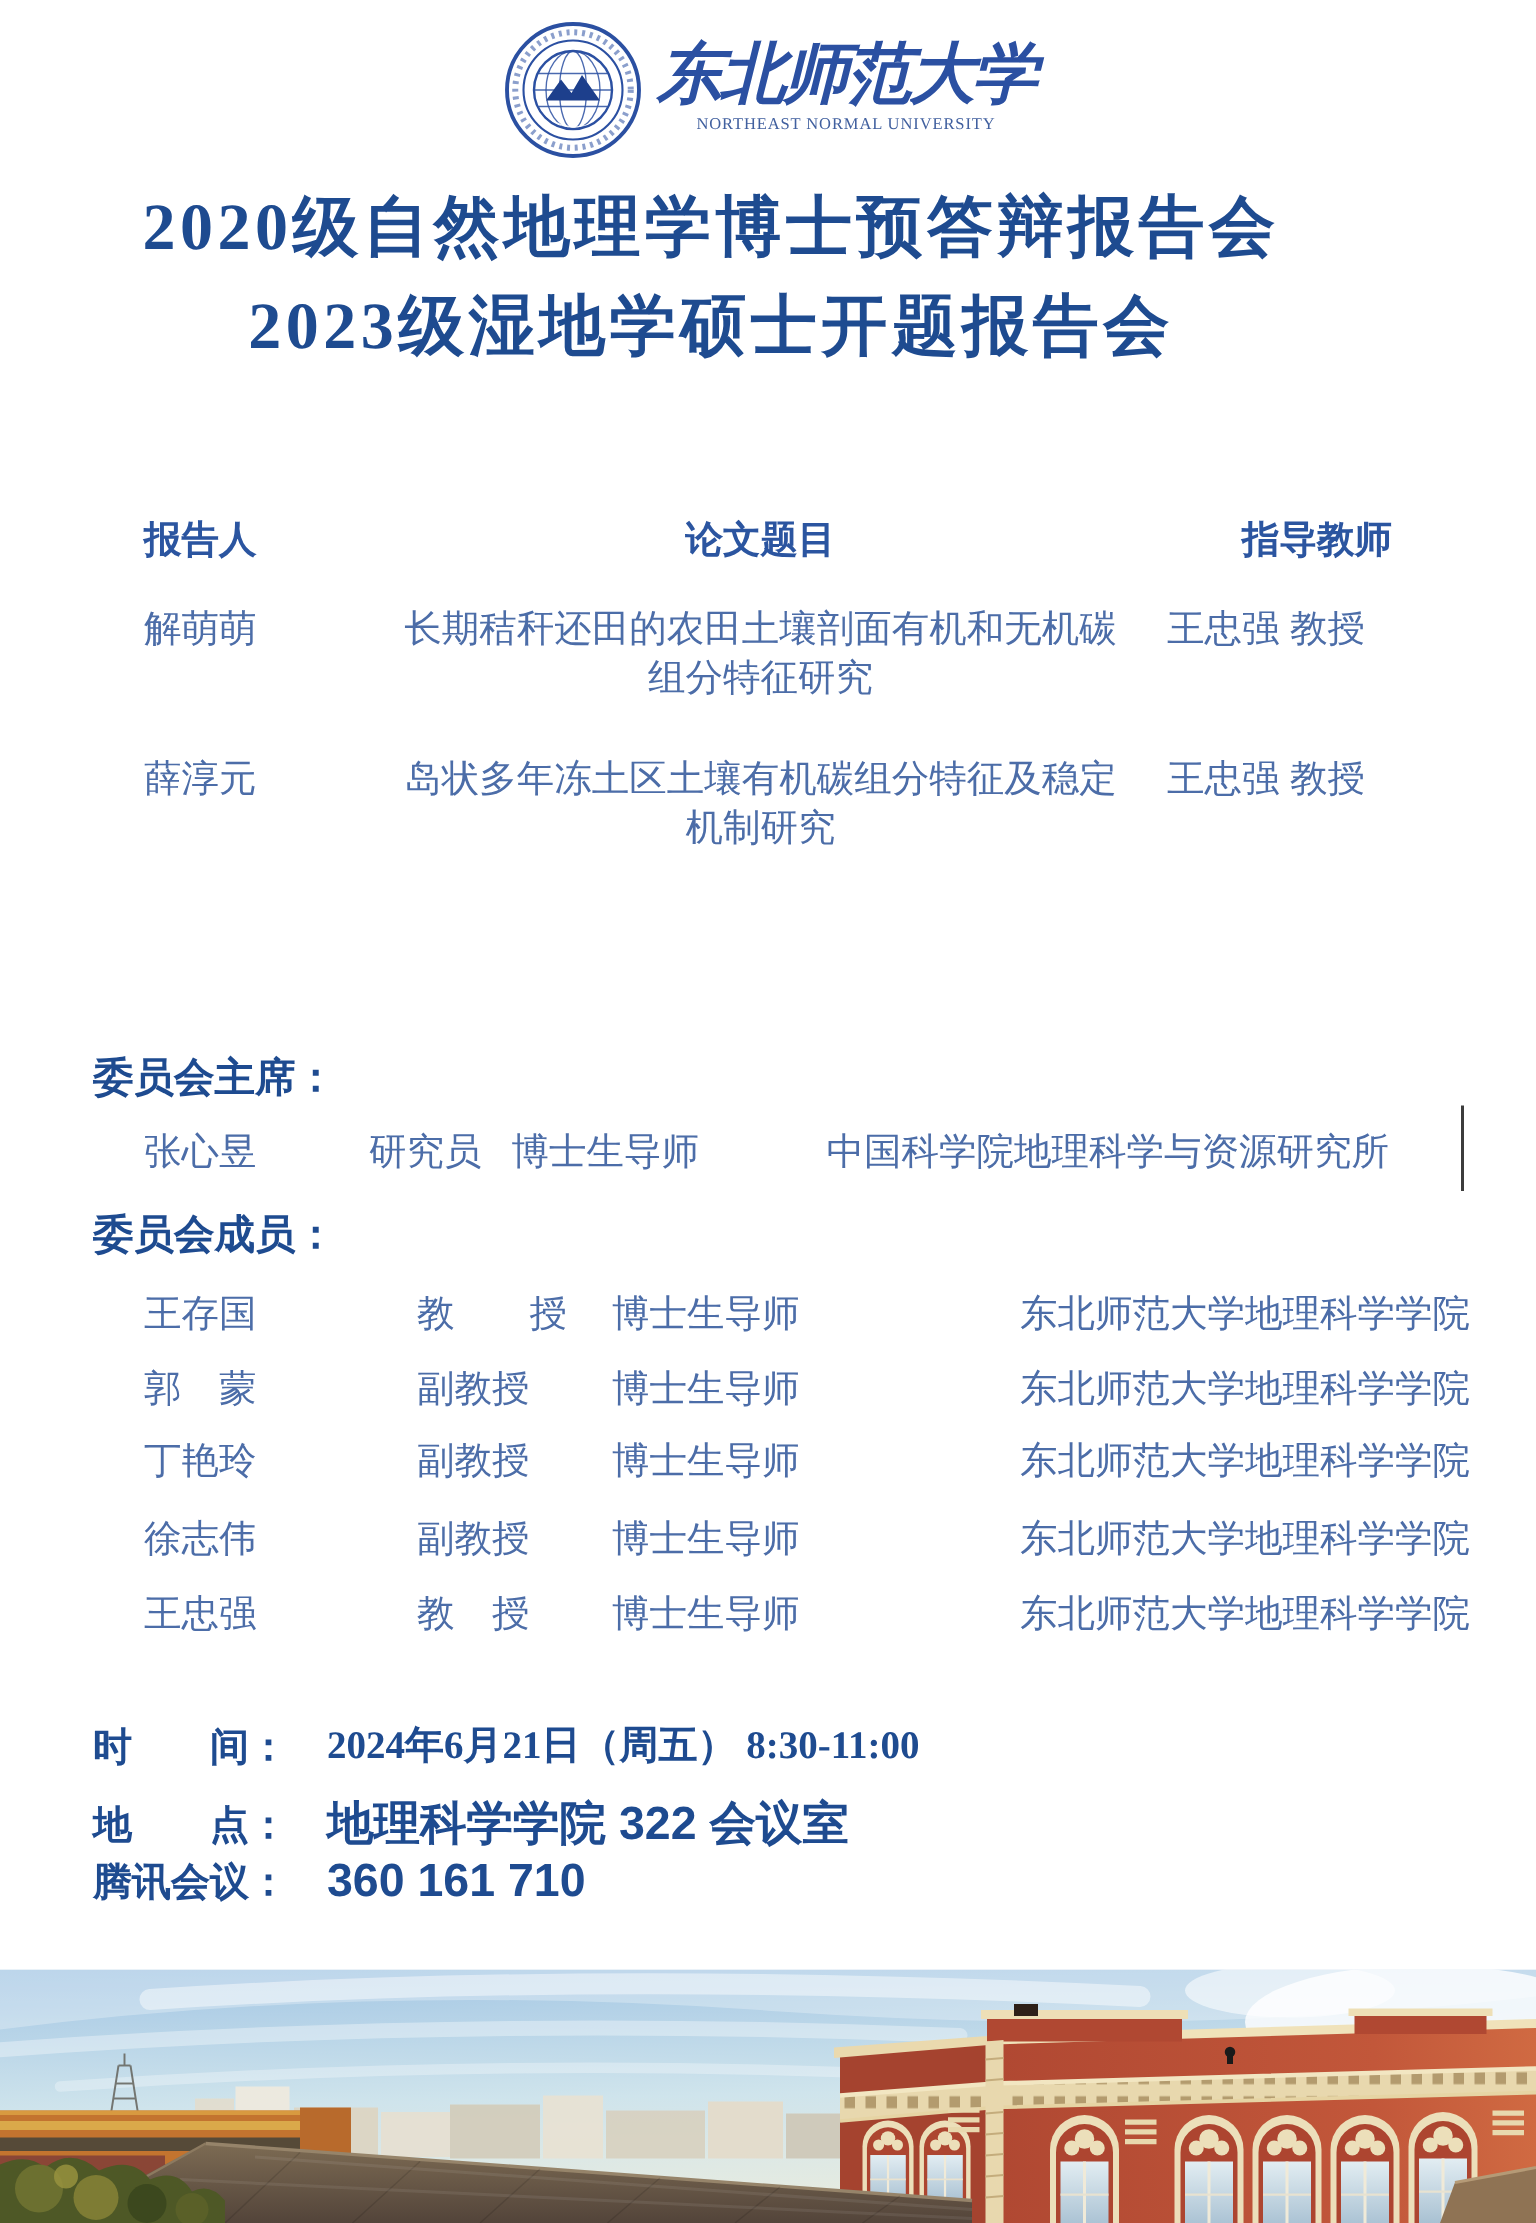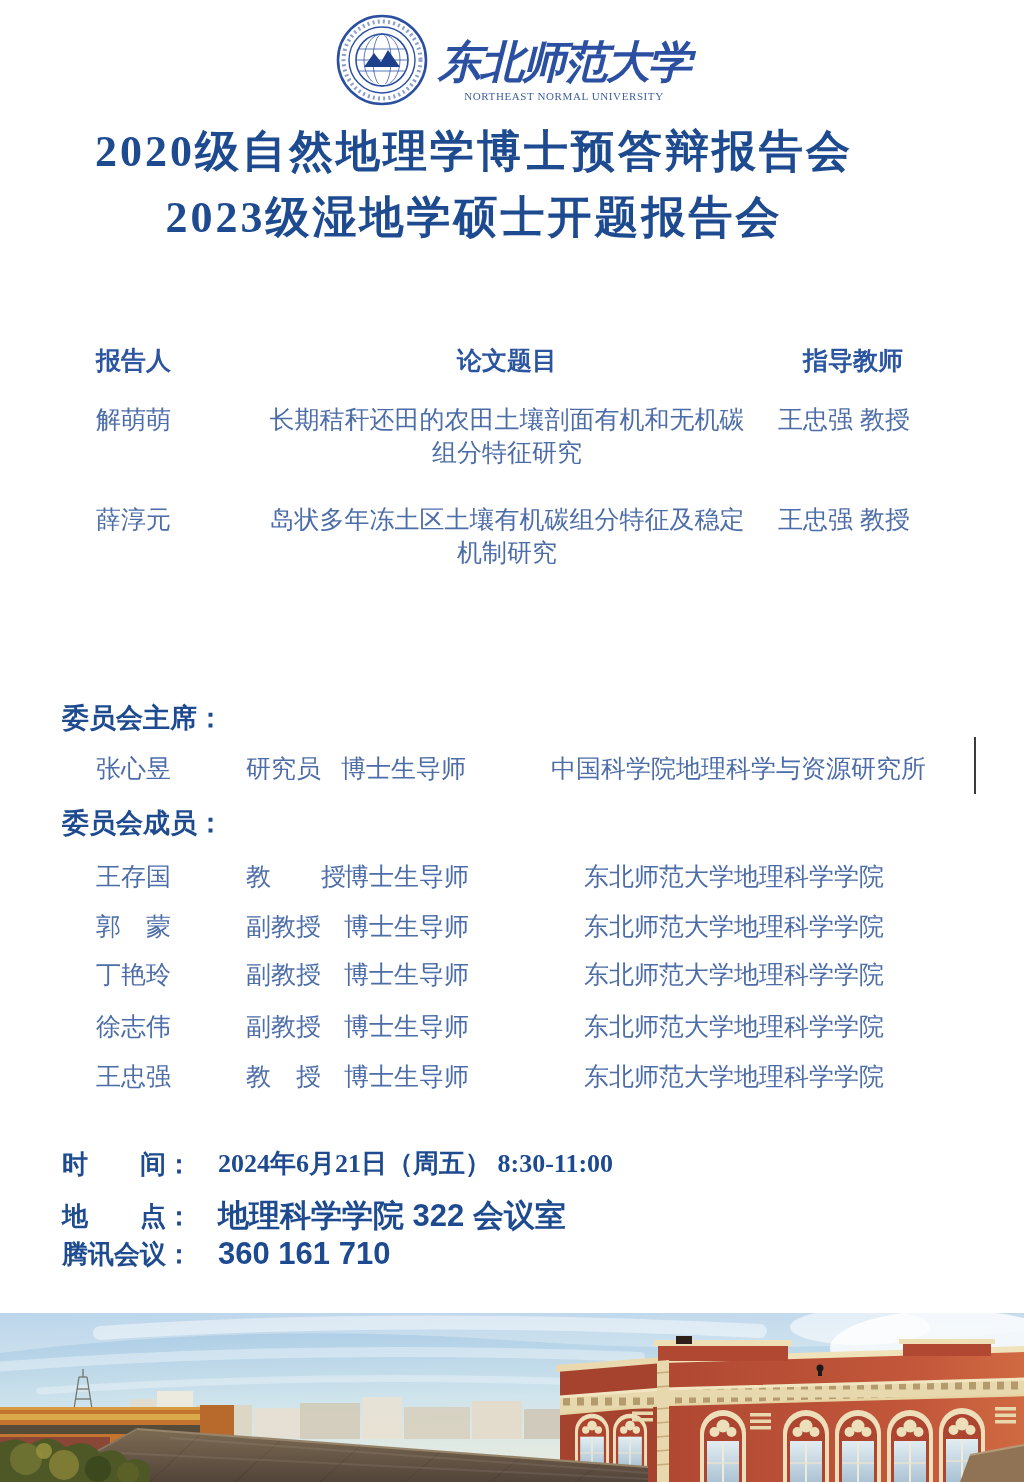--- a/index.html
+++ b/index.html
@@ -6,21 +6,21 @@
   html,body { background:#ffffff; }
   body { font-family:"Liberation Sans","DejaVu Sans",sans-serif; }
   .page {
     position:relative; width:1024px; height:1482px;
     margin:0 auto; background:#ffffff; overflow:hidden;
   }
 
   
   .logo-row {
     position:absolute; top:12px; left:0; width:1024px;
-    display:flex; justify-content:center; gap:8px;
+    display:flex; justify-content:center; align-items:center; gap:8px;
   }
   .seal { width:96px; height:96px; flex:0 0 auto; }
   .logo-texts { display:flex; align-items:flex-end; gap:16px; padding-bottom:6px; }
   .logo-block { display:flex; flex-direction:column; align-items:center; }
   .logo-cn-univ {
     font-family:"Liberation Serif","DejaVu Serif",serif;
     font-style:italic; font-weight:bold; font-size:44px; line-height:50px;
     color:#2b50a2; letter-spacing:-2px; white-space:nowrap;
   }
   .logo-cn-school {
@@ -47,40 +47,40 @@
   
   .ptable-header, .ptable-row {
     position:absolute; left:96px; width:832px;
     display:grid; grid-template-columns:140px 1fr 150px;
     color:#4c6da8; font-size:25px; line-height:33px;
   }
   .ptable-header { top:344px; font-weight:bold; color:#2b55a0; }
   .pt-col-presenter { text-align:left; }
   .pt-col-thesis { text-align:center; }
   .pt-col-advisor { text-align:left; }
-  .ptable-header .pt-col-advisor { text-align:center; }
+  .ptable-header .pt-col-advisor { text-align:right; }
   .row-1 { top:403px; }
   .row-2 { top:503px; }
   .thesis-text { max-width:496px; margin:0 auto; }
 
   
   .section-label {
     position:absolute; left:62px;
     font-weight:bold; font-size:27px; line-height:32px; color:#1e4b90;
     white-space:nowrap;
   }
   .chair-label { top:702px; }
   .members-label { top:807px; }
   .committee-row {
     position:absolute; left:96px; width:880px;
     display:grid; color:#4c6da8; font-size:25px; line-height:32px;
     white-space:nowrap;
   }
   .chair-row { top:752px; grid-template-columns:150px 95px 210px 1fr; }
-  .member-row { grid-template-columns:150px 98px 240px 1fr; }
+  .member-row { grid-template-columns:150px 98px 240px 1fr;gap:32px; }
   .member-0 { top:860px; }
   .member-1 { top:910px; }
   .member-2 { top:958px; }
   .member-3 { top:1010px; }
   .member-4 { top:1060px; }
 
   
   .caret {
     position:absolute; left:974px; top:737px; width:2px; height:57px;
     background:#3c3c3c;

